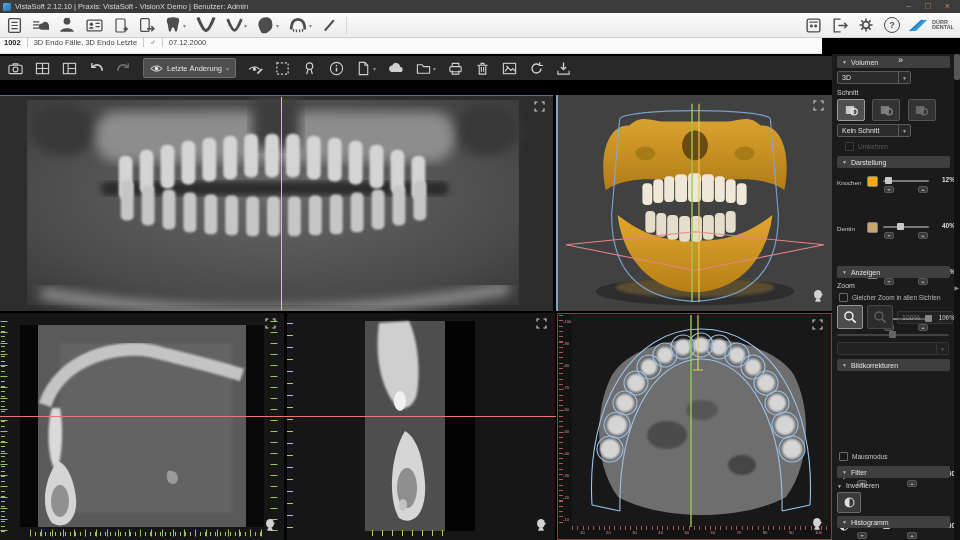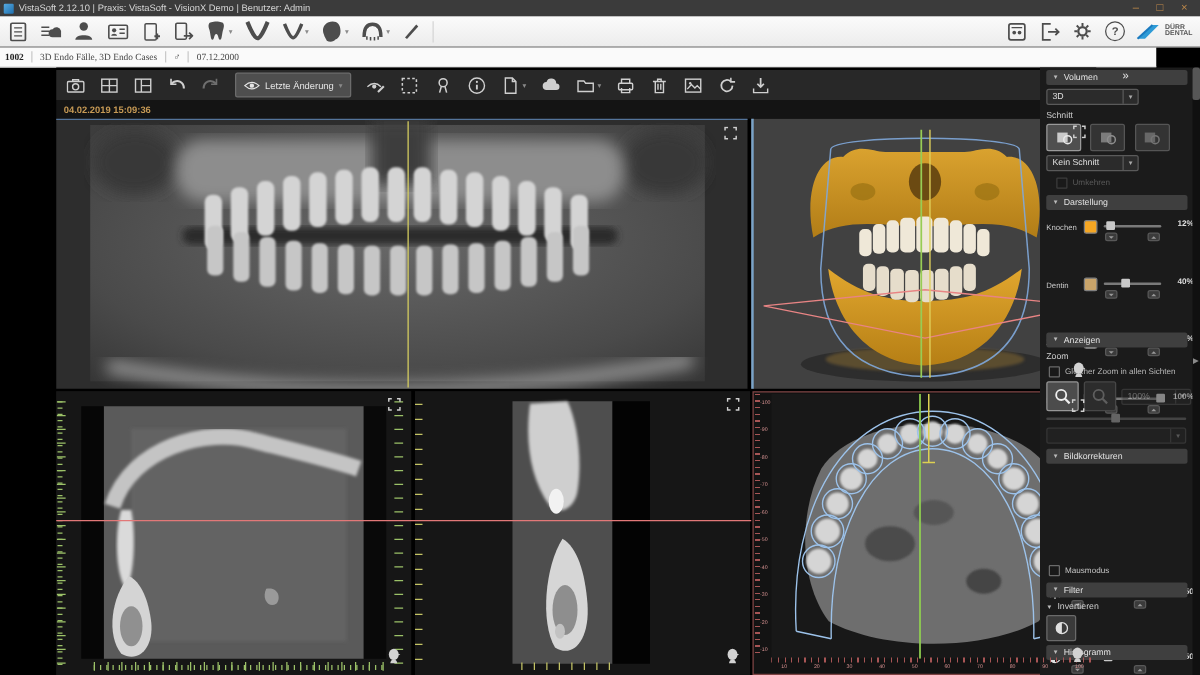--- a/index.html
+++ b/index.html
@@ -15,26 +15,26 @@
   .topbar{left:0;top:13px;width:960px;height:25px;background:linear-gradient(#fbfbfb,#ececec);
     border-bottom:1px solid #cfcfcf;display:flex;align-items:center;gap:9px;padding:0 6px;box-sizing:border-box;color:#4d4d4d;}
   .tbi{display:flex;align-items:center;gap:1px;}
   .tbi svg{display:block;}
   .caret{font-size:6px;color:#8a8a8a;}
   .vsep{width:1px;height:17px;background:#d5d5d5;}
   .spacer{flex:1;}
   .brand{display:flex;align-items:center;gap:3px;}
   .brandtxt{font-size:5.5px;font-weight:bold;color:#555;line-height:5.5px;}
   
-  .patientbar{left:0;top:38px;width:925px;height:16px;background:#fafafa;border-bottom:1px solid #e0e0e0;
-    display:flex;align-items:center;gap:6px;padding-left:4px;box-sizing:border-box;font-size:7.5px;color:#444;font-family:Liberation Serif, serif;}
+  .patientbar{left:0;top:38px;width:822px;height:16px;background:#fafafa;border-bottom:1px solid #e0e0e0;
+    display:flex;align-items:flex-start;gap:6px;padding-left:4px;box-sizing:border-box;font-size:7.5px;color:#444;}
   .pid{font-weight:bold;color:#222;}
   .psep{width:1px;height:9px;background:#c9c9c9;}
   
-  .viewer{left:0;top:54px;width:832px;height:486px;background:#000;margin-left:45px;}
+  .viewer{left:0;top:54px;width:832px;height:486px;background:#000;}
   .vtoolbar{left:0;top:2px;width:832px;height:24px;background:#282828;display:flex;align-items:center;
     gap:12px;padding-left:8px;box-sizing:border-box;color:#cfcfcf;}
   .vtbi{display:flex;align-items:center;gap:2px;}
   .dim{color:#6e6e6e;}
   .histbtn{display:flex;align-items:center;gap:4px;background:#4e4e4e;border:1px solid #6c6c6c;border-radius:2px;
     height:18px;padding:0 6px;font-size:7.5px;color:#e4e4e4;white-space:nowrap;}
   .vheader{left:0;top:26px;width:832px;height:15px;background:#141414;display:flex;align-items:center;
     padding:0 6px;box-sizing:border-box;}
   .tstamp{color:#c79a55;font-size:7.5px;font-weight:bold;}
   .vhicons{margin-left:auto;display:flex;gap:8px;color:#b8b8b8;}
@@ -369,21 +369,21 @@
         <path d="M1 13L13 2h5L7 13z" fill="#2e9bd6"></path>
         <path d="M1 13L13 2" stroke="#1a7abf" stroke-width="1.6" fill="none"></path>
       </svg>
     <span class="brandtxt"><span>DÜRR</span><br><span>DENTAL</span></span>
   </span>
 </div>
 
 <div class="abs patientbar">
   <span class="pid">1002</span>
   <span class="psep"></span>
-  <span>3D Endo Fälle, 3D Endo Cases</span>
+  <span>3D Endo Fälle, 3D Endo Letzte</span>
   <span class="psep"></span>
   <span>♂</span>
   <span class="psep"></span>
   <span>07.12.2000</span>
 </div>
 
 <div class="abs viewer">
 
   <div class="abs vtoolbar">
     <span class="vtbi">
@@ -475,35 +475,20 @@
           <use href="#s-rot"></use>
         </svg>
       </span>
     <span class="vtbi">
         <svg width="15" height="15">
           <use href="#s-imp"></use>
         </svg>
       </span>
   </div>
 
-  <div class="abs vheader">
-    <span class="tstamp">04.02.2019 15:09:36</span>
-    <span class="vhicons">
-      <span>
-          <svg width="12" height="12">
-            <use href="#s-exp"></use>
-          </svg>
-        </span>
-      <span>
-          <svg width="12" height="12">
-            <use href="#s-cls"></use>
-          </svg>
-        </span>
-    </span>
-  </div>
 
   <div class="abs panels">
 
     <div class="panel pano">
       <svg viewBox="0 0 553 216" width="553" height="215">
         <defs>
           <filter id="f1">
               <feGaussianBlur stdDeviation="1"></feGaussianBlur>
             </filter>
           <filter id="f3">

